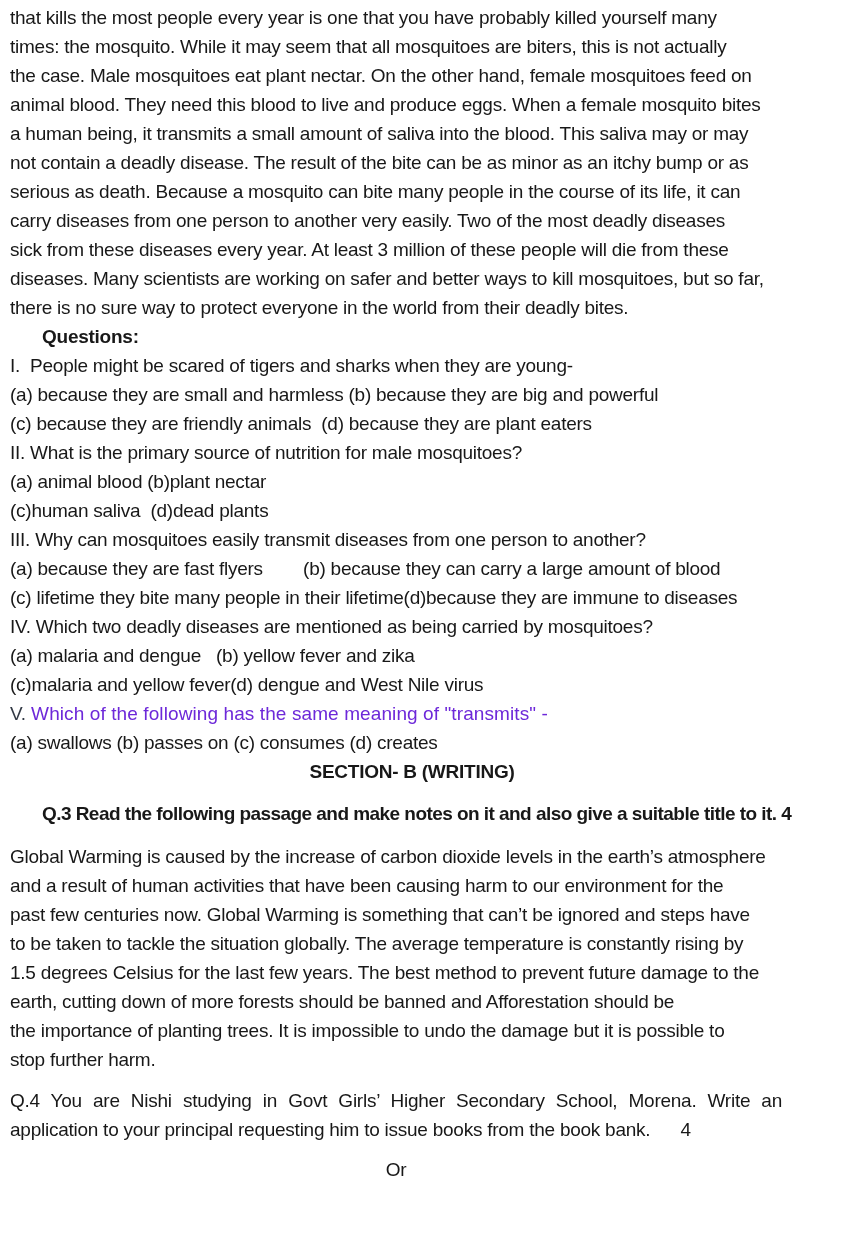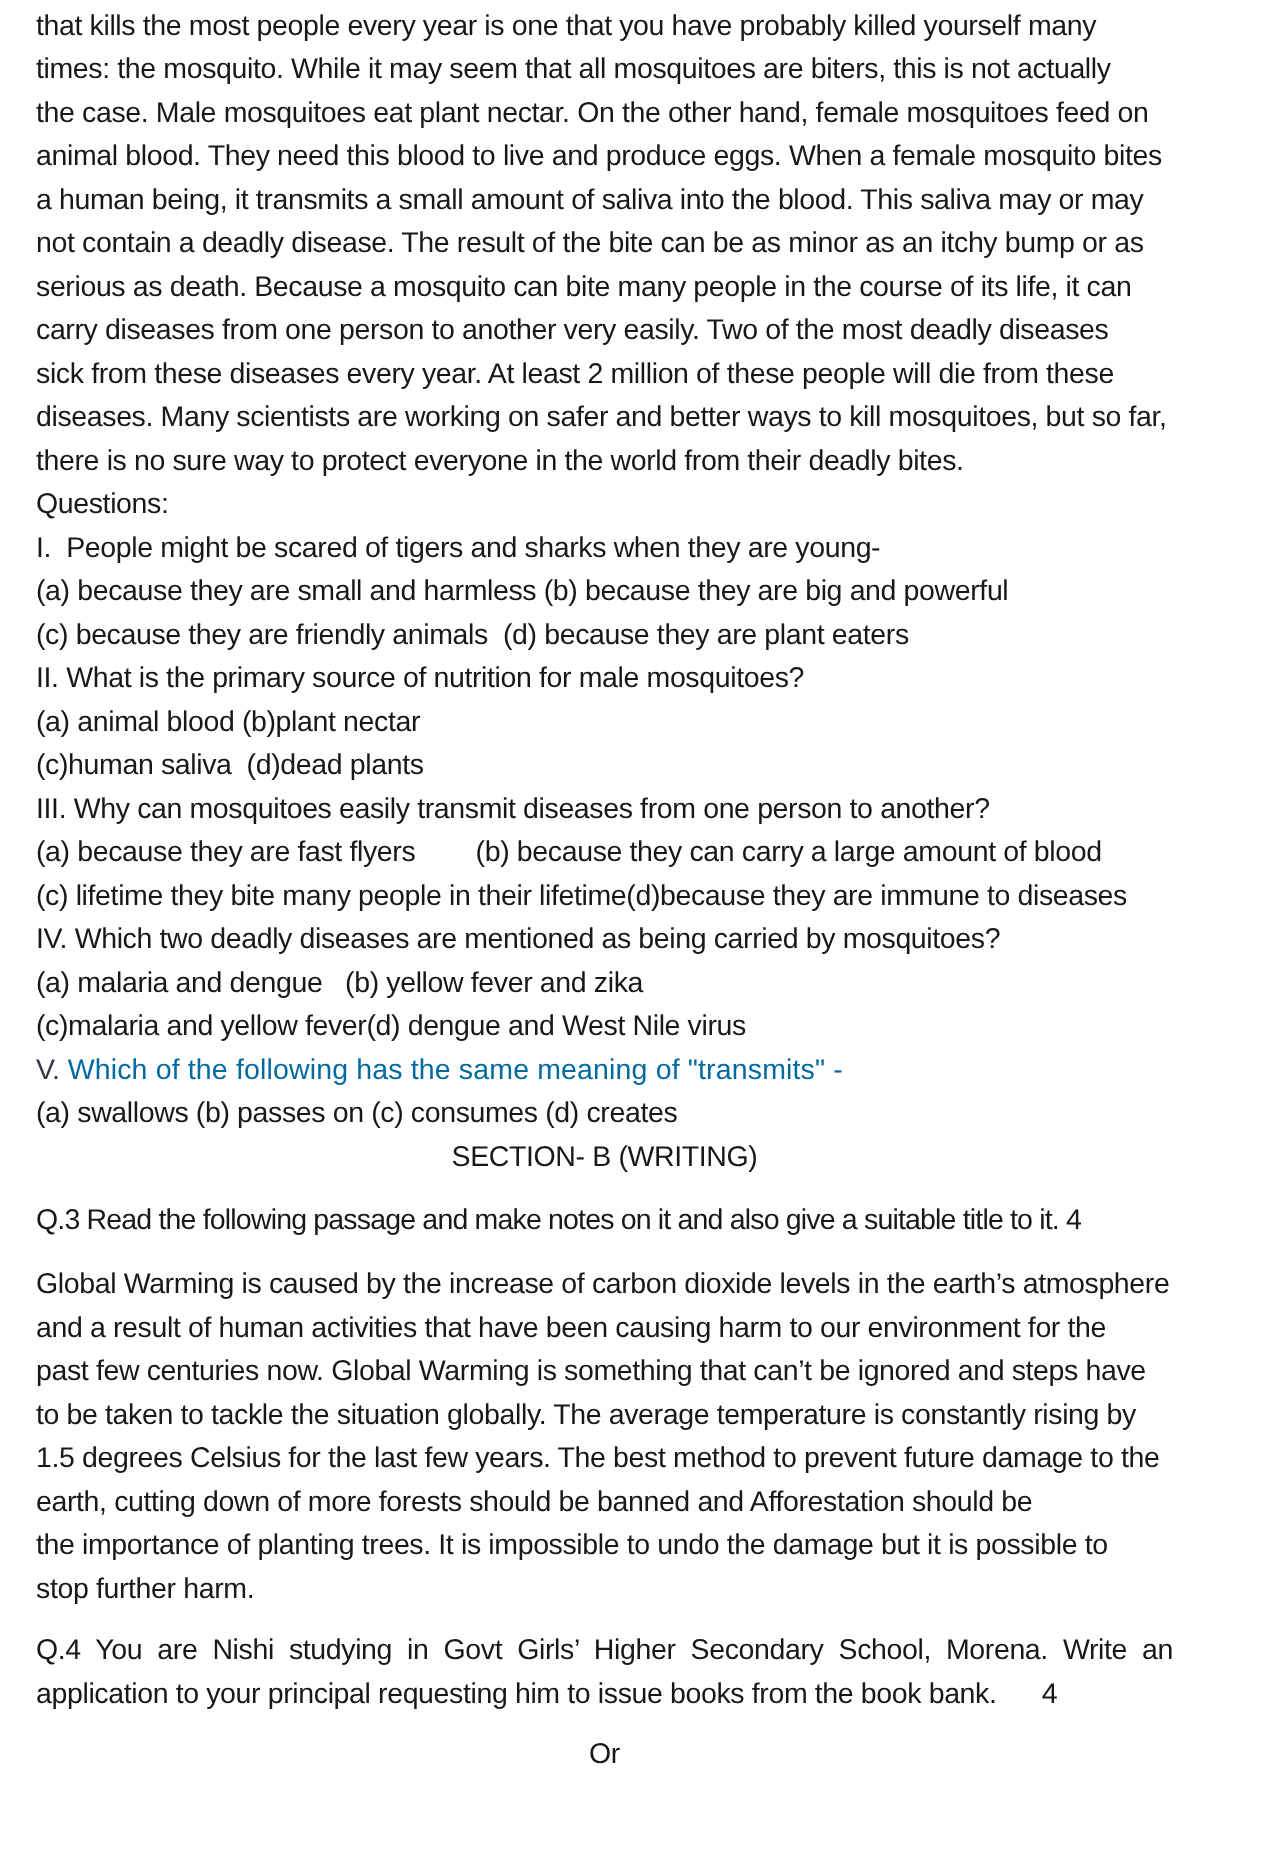--- a/index.html
+++ b/index.html
@@ -11,33 +11,33 @@
     width: 850px;
     height: 1243px;
     overflow: hidden;
     font-family: "Liberation Sans", sans-serif;
     color: #181818;
   }
   .page {
     box-sizing: border-box;
     width: 794px;
     height: 1243px;
-    padding: 3px 12px 0 24px;
+    padding: 3px 12px 0 10px;
     background: #ffffff;
   }
   .ln {
     height: 29px;
     line-height: 29px;
     font-size: 19px;
     letter-spacing: -0.25px;
     white-space: pre;
   }
-  .bold { font-weight: normal; }
+  .bold { font-weight: bold; margin-left: 32px; }
   .center { text-align: center; white-space: normal; }
-  .slate { color: #0369a1; letter-spacing: 0.1px; }
+  .slate { color: #6d28d9; letter-spacing: 0.1px; }
   .v-prefix { color: #333a45; }
   .tight { letter-spacing: -0.55px; }
   .justify-full {
     white-space: normal;
     text-align: justify;
     text-align-last: justify;
   }
   .gap-13 { height: 13px; }
   .gap-14 { height: 14px; }
   .gap-12 { height: 12px; }
@@ -50,21 +50,21 @@
 
   <div>
     <div class="ln">that kills the most people every year is one that you have probably killed yourself many</div>
     <div class="ln">times: the mosquito. While it may seem that all mosquitoes are biters, this is not actually</div>
     <div class="ln">the case. Male mosquitoes eat plant nectar. On the other hand, female mosquitoes feed on</div>
     <div class="ln">animal blood. They need this blood to live and produce eggs. When a female mosquito bites</div>
     <div class="ln">a human being, it transmits a small amount of saliva into the blood. This saliva may or may</div>
     <div class="ln">not contain a deadly disease. The result of the bite can be as minor as an itchy bump or as</div>
     <div class="ln">serious as death. Because a mosquito can bite many people in the course of its life, it can</div>
     <div class="ln">carry diseases from one person to another very easily. Two of the most deadly diseases</div>
-    <div class="ln">sick from these diseases every year. At least 2 million of these people will die from these</div>
+    <div class="ln">sick from these diseases every year. At least 3 million of these people will die from these</div>
     <div class="ln">diseases. Many scientists are working on safer and better ways to kill mosquitoes, but so far,</div>
     <div class="ln">there is no sure way to protect everyone in the world from their deadly bites.</div>
   </div>
 
   <div class="ln bold">Questions:</div>
 
   <div>
     <div class="ln">I.  People might be scared of tigers and sharks when they are young-</div>
     <div class="ln">(a) because they are small and harmless (b) because they are big and powerful</div>
     <div class="ln">(c) because they are friendly animals  (d) because they are plant eaters</div>

